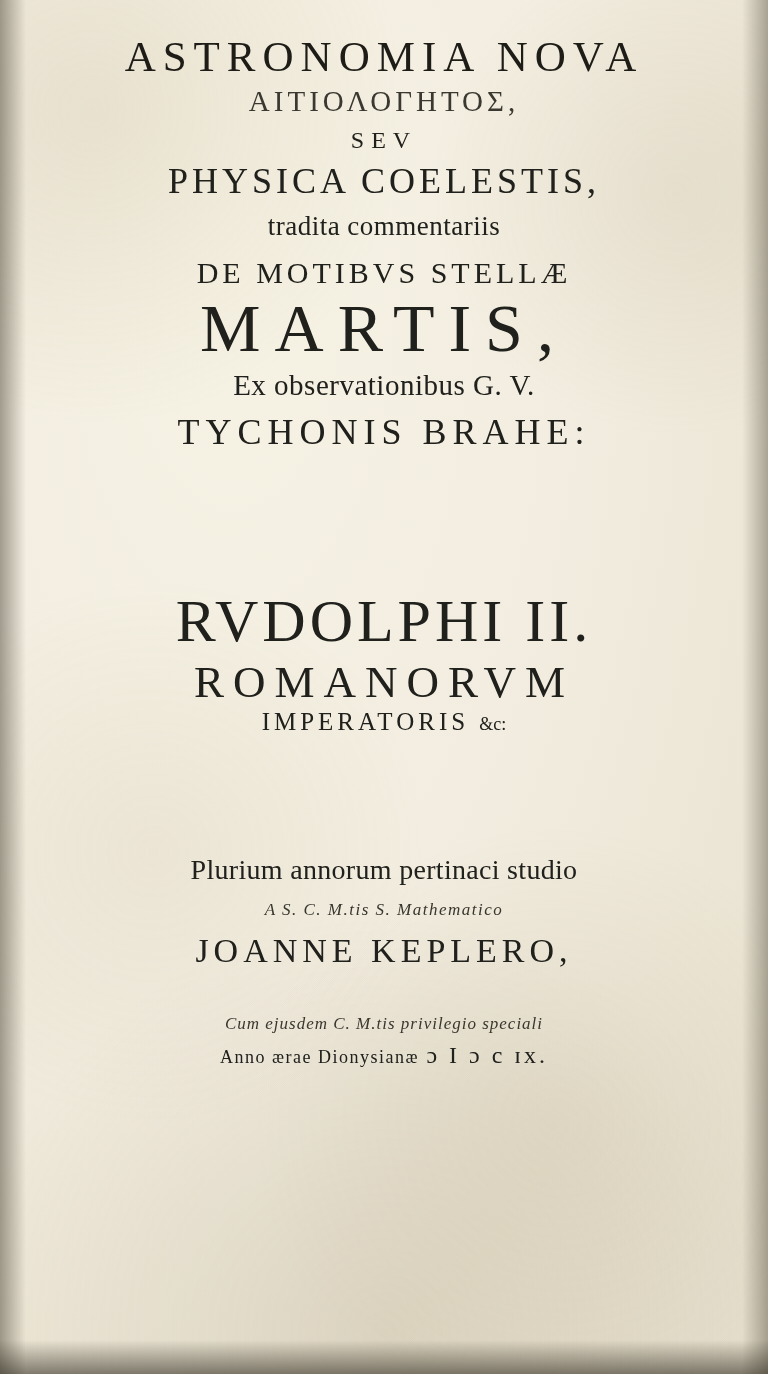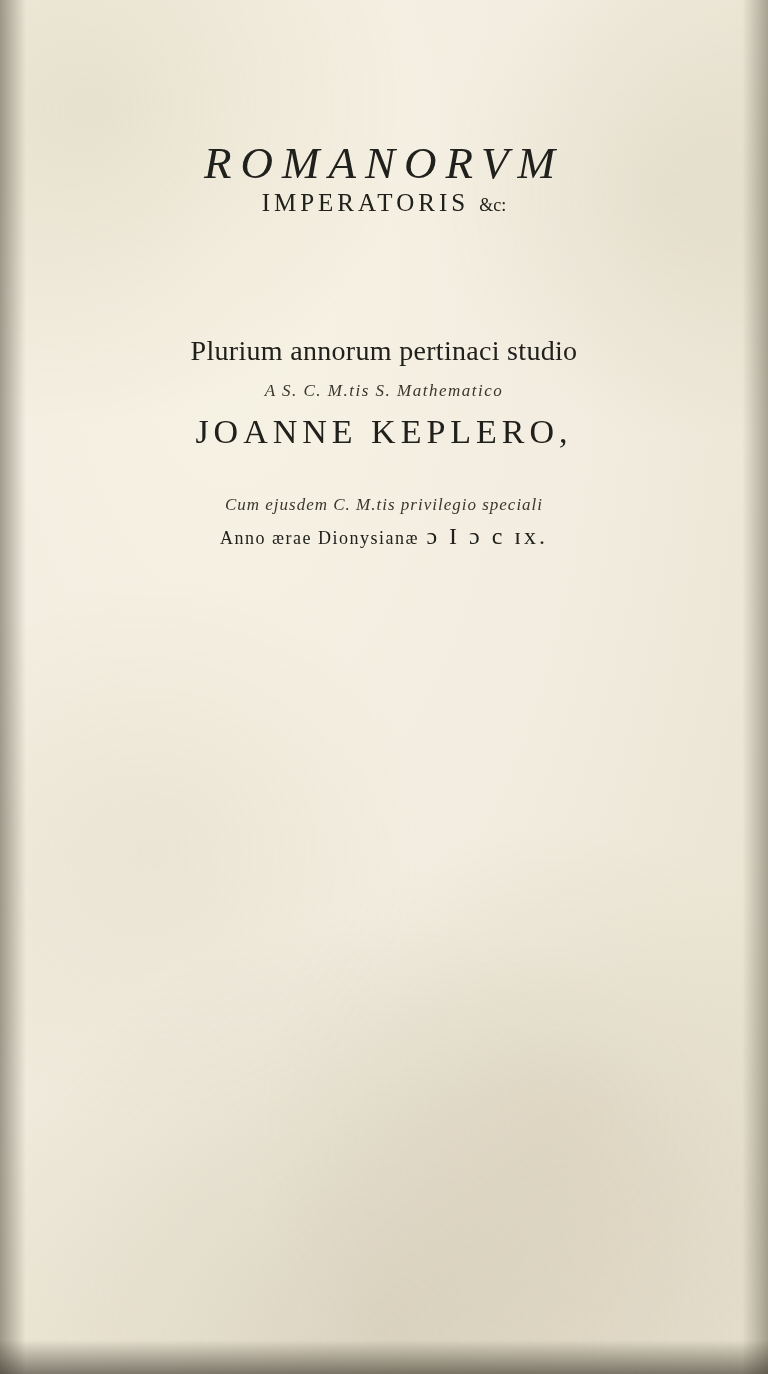--- a/index.html
+++ b/index.html
@@ -131,24 +131,23 @@
     font-size: 28px;
     letter-spacing: 0.5px;
   }
   .p-rudolphi {
     margin-top: 10px;
     font-size: 60px;
     letter-spacing: 4px;
     line-height: 1.0;
   }
   .p-romanorum {
-    margin-top: 2px;
+    margin-top: 8px;
     font-size: 45px;
     letter-spacing: 9px;
-    font-style: italic;
   }
   .p-imperatoris {
     margin-top: 2px;
     font-size: 25px;
     letter-spacing: 4px;
     text-align: center;
   }
   .p-imperatoris .etc {
     font-size: 18px;
     letter-spacing: 0;
@@ -205,22 +204,34 @@
 </head>
 <body>
 
 <div class="page">
   <div class="edge-left"></div>
   <div class="edge-right"></div>
   <div class="edge-bottom"></div>
 
   <div class="content">
 
+    <div class="title-block">
+      <div class="line t-main">ASTRONOMIA NOVA</div>
+      <div class="line t-greek">ΑΙΤΙΟΛΟΓΗΤΟΣ,</div>
+      <div class="line t-seu">SEV</div>
+      <div class="line t-physica">PHYSICA COELESTIS,</div>
+      <div class="line t-tradita">tradita commentariis</div>
+      <div class="line t-demotibus">DE MOTIBVS STELLÆ</div>
+      <div class="line t-martis">MARTIS,</div>
+      <div class="line t-exobs">Ex observationibus G. V.</div>
+      <div class="line t-tycho">TYCHONIS BRAHE:</div>
+    </div>
 
     <div class="patron">
+      <div class="line p-rudolphi">RVDOLPHI II.</div>
       <div class="line p-romanorum">ROMANORVM</div>
       <div class="line p-imperatoris">
         <span>IMPERATORIS</span>
         <span class="etc">&amp;c:</span>
       </div>
     </div>
 
     <div class="author">
       <div class="line a-plurium">Plurium annorum pertinaci studio</div>
       <div class="line a-titles">A S. C. M.tis S. Mathematico</div>

